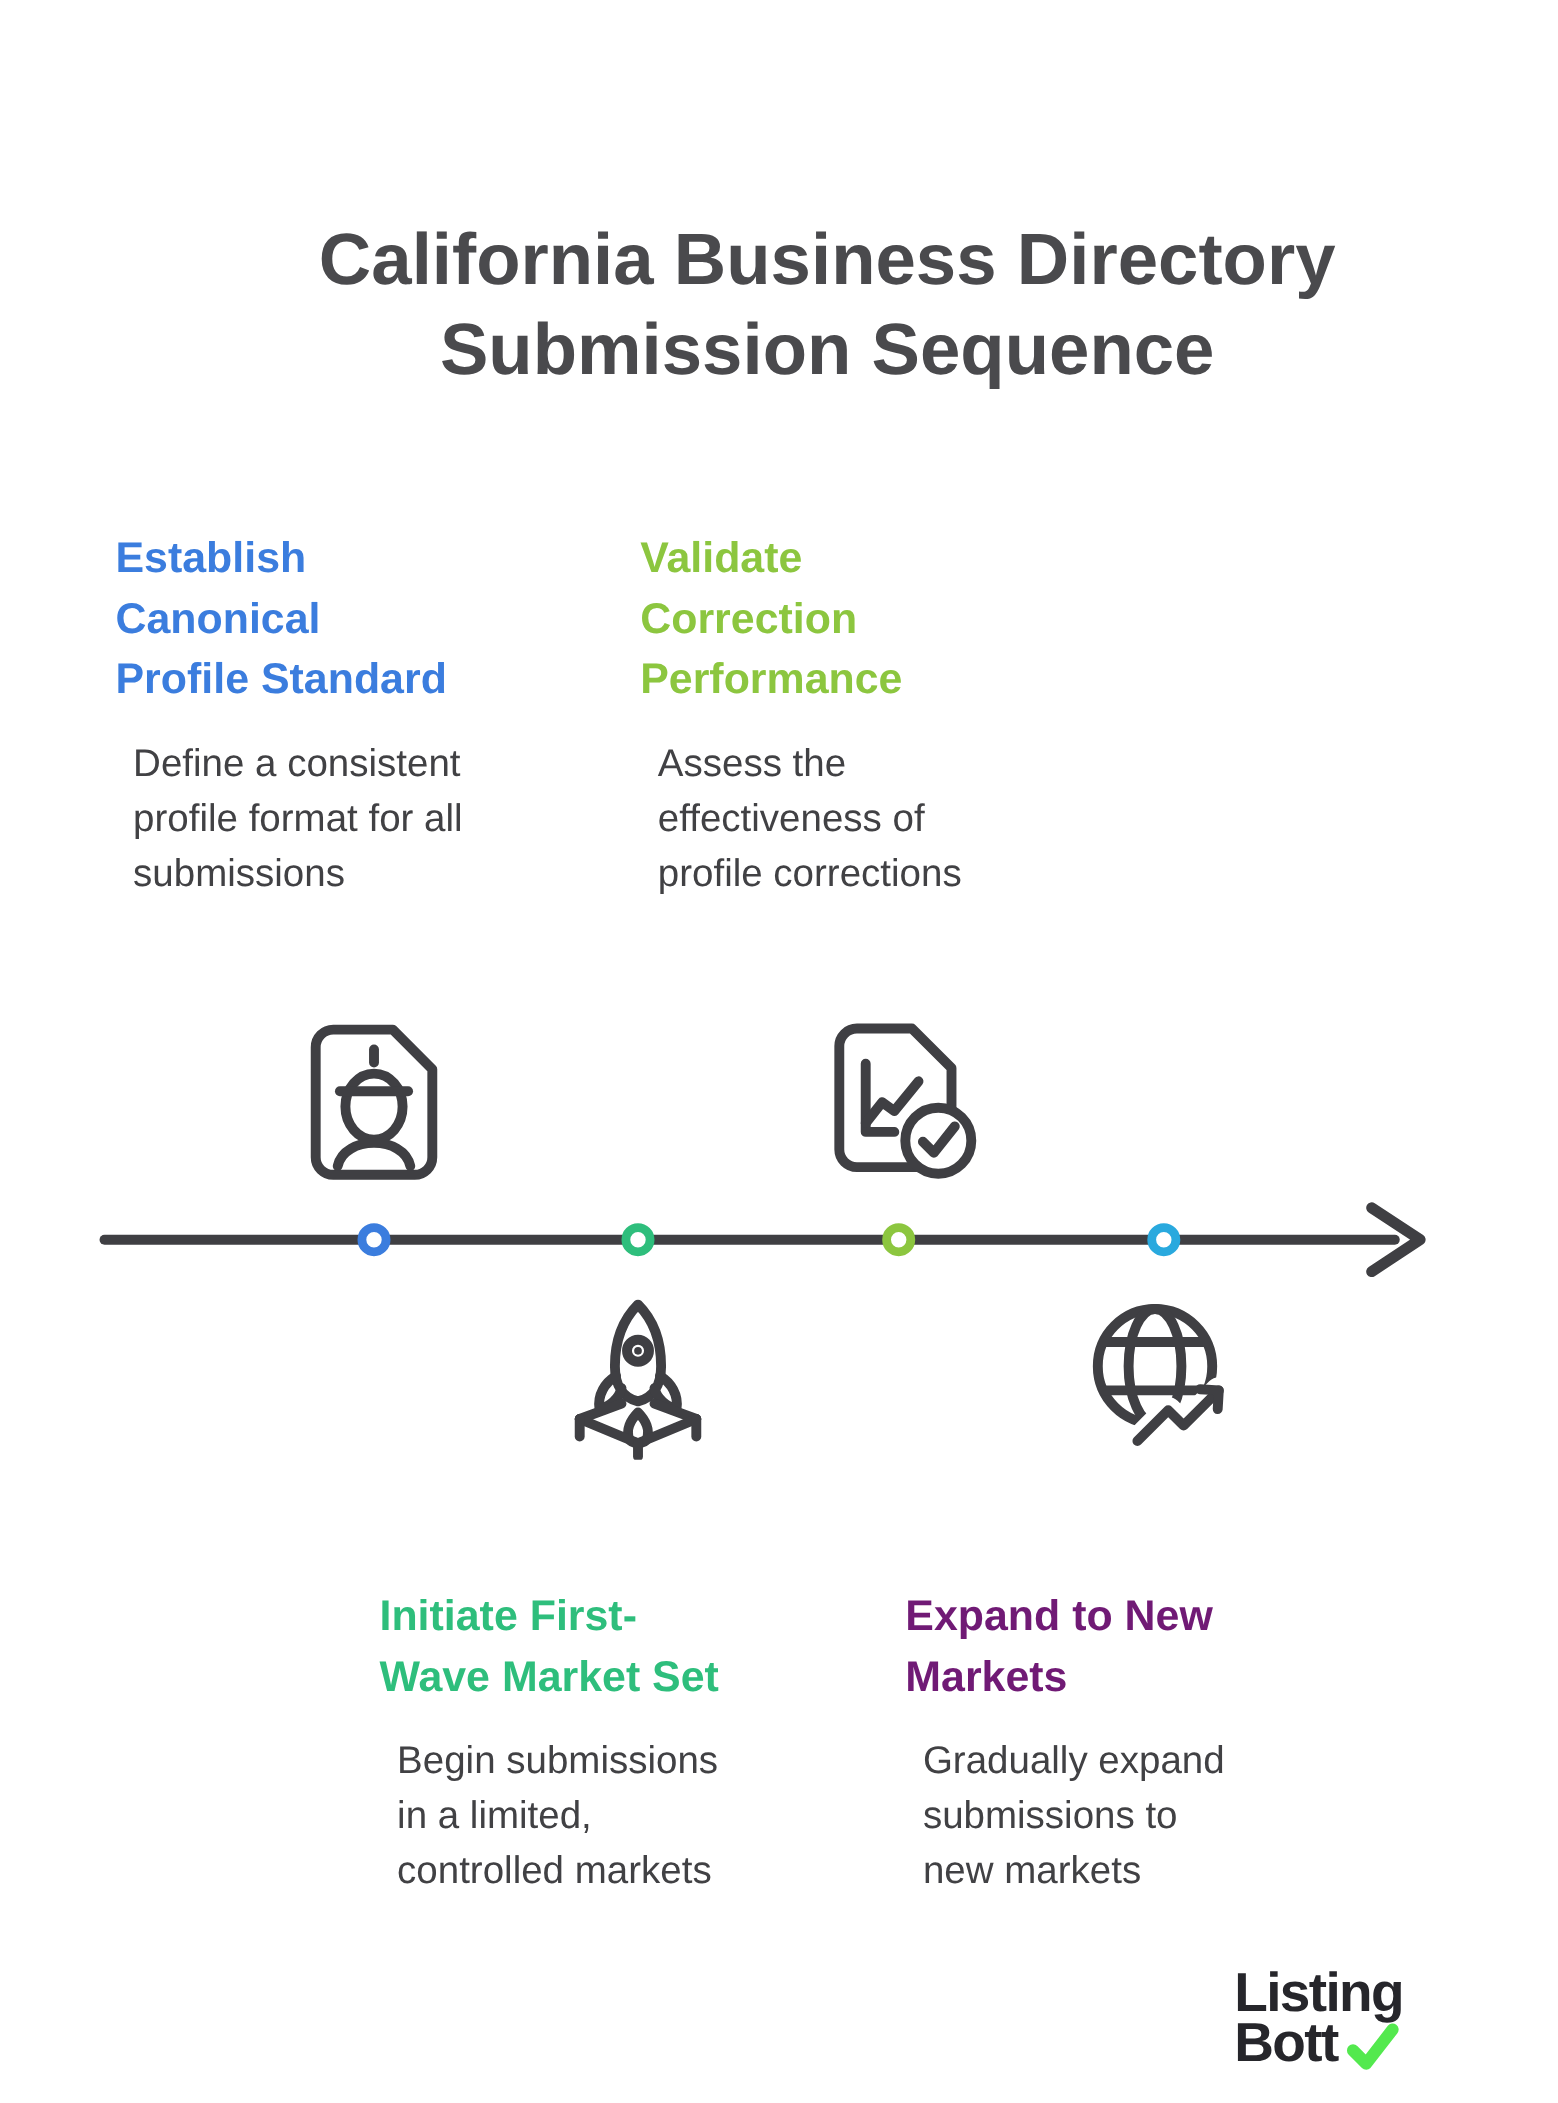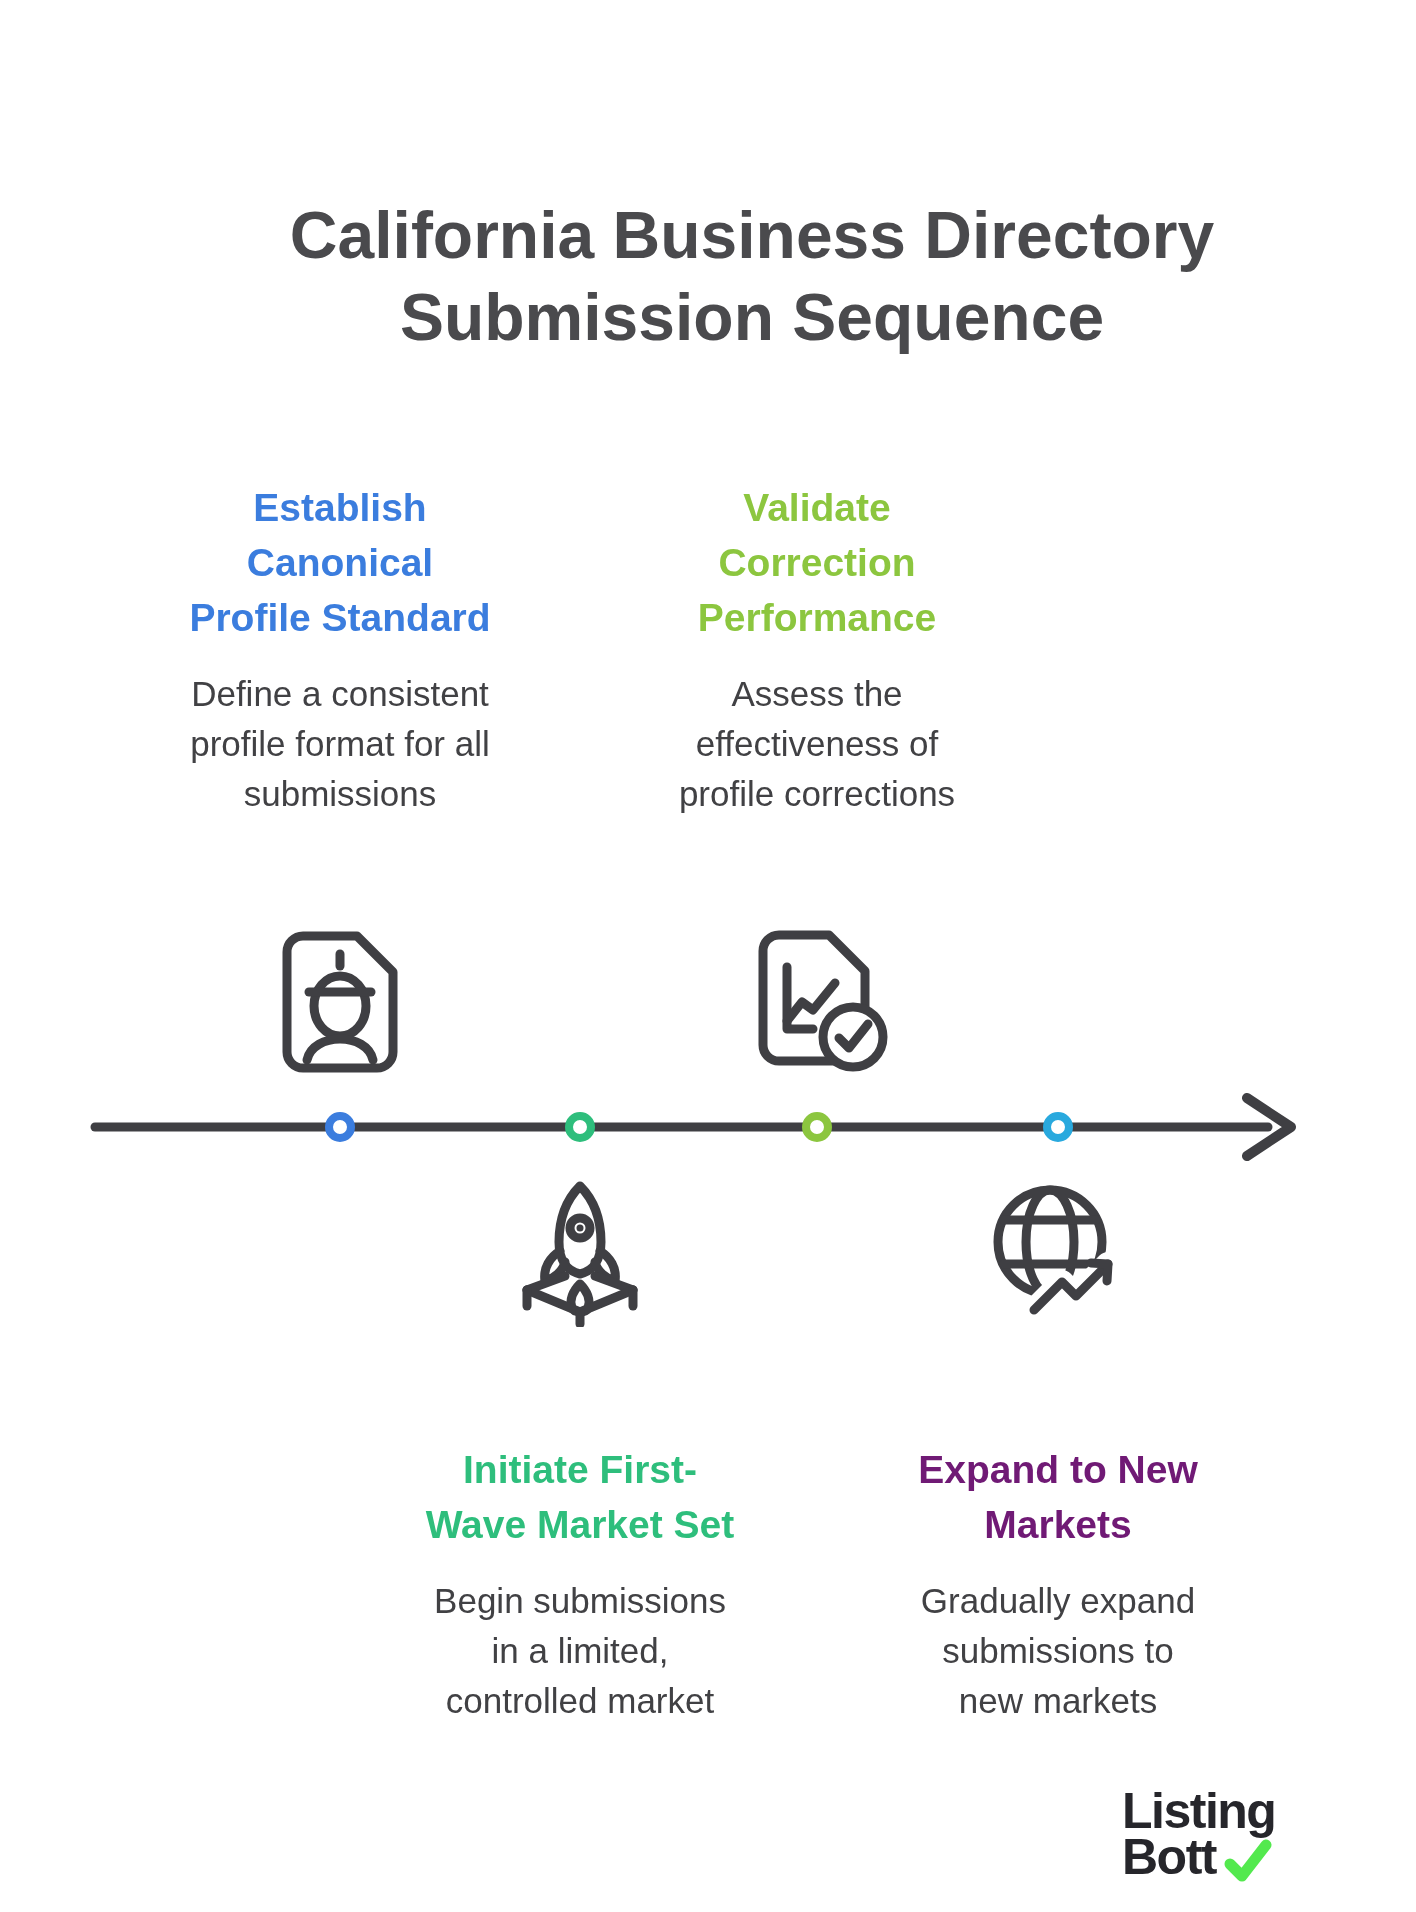--- a/index.html
+++ b/index.html
@@ -6,21 +6,21 @@
   body {
     width:1416px; height:1912px; position:relative; overflow:hidden;
     background:#ffffff;
     font-family:"Liberation Sans", sans-serif;
   }
   .title {
     position:absolute; top:150px; left:0; width:1416px;
     text-align:center; font-weight:bold; font-size:66px; line-height:82px;
     color:#4a4a4d; white-space:pre-line;padding-left:44px;
   }
-  .step { position:absolute; width:470px; text-align:center; }
+  .step { position:absolute; width:470px; }
   .step h2 {
     margin:0 0 24px 0; font-size:39px; line-height:55px; font-weight:bold;
     white-space:pre-line;
   }
   .step p {
     margin:16px; font-size:35px; line-height:50px; color:#414144;
     white-space:pre-line;
   }
   #step-establish { left:105px; top:480px; }
   #step-validate  { left:582px; top:480px; }
@@ -87,21 +87,21 @@
   <p>Assess the
 effectiveness of
 profile corrections</p>
 </div>
 
 <div class="step" id="step-initiate">
   <h2 style="color: rgb(46, 190, 124);">Initiate First-
 Wave Market Set</h2>
   <p>Begin submissions
 in a limited,
-controlled market</p>
+controlled markets</p>
 </div>
 
 <div class="step" id="step-expand">
   <h2 style="color: #701a75;">Expand to New
 Markets</h2>
   <p>Gradually expand
 submissions to
 new markets</p>
 </div>
 

